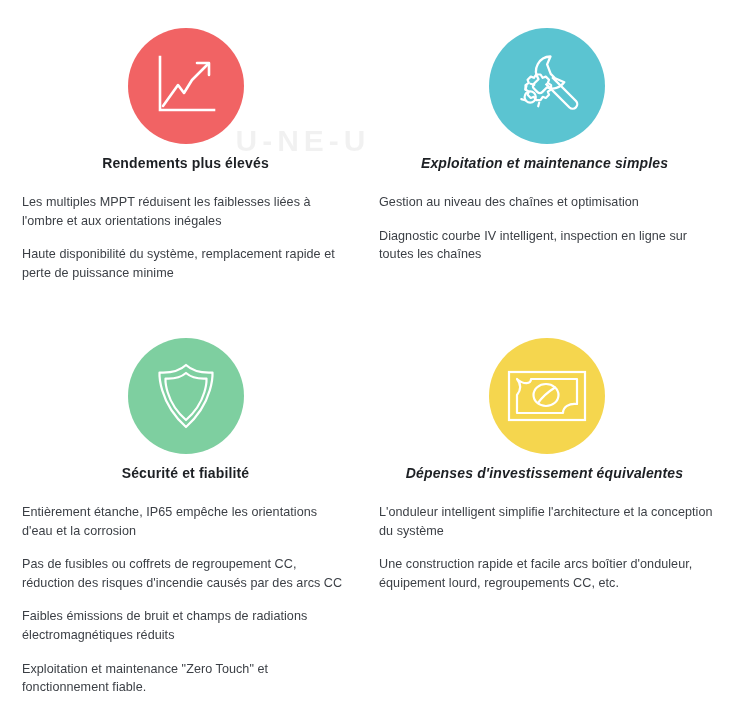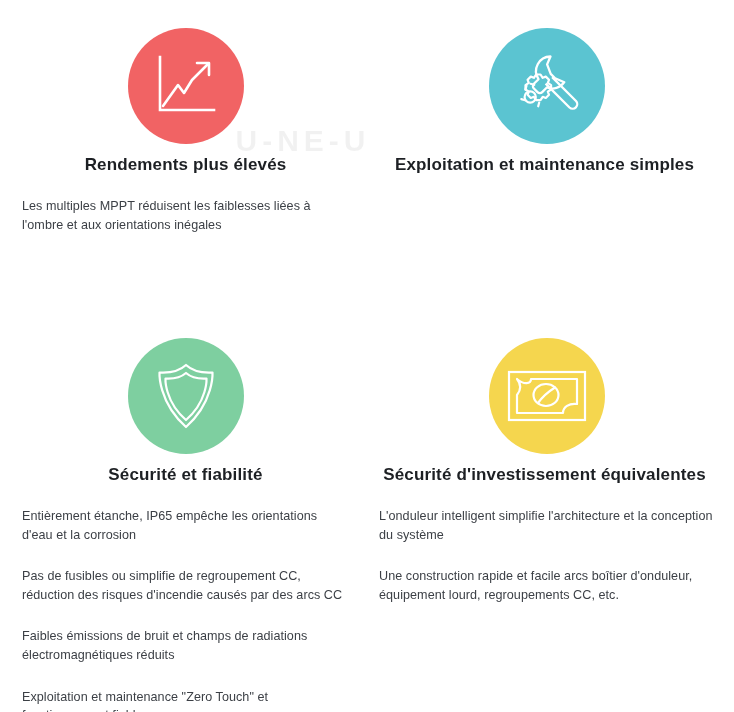--- a/index.html
+++ b/index.html
@@ -54,36 +54,37 @@
     align-items: center;
     justify-content: center;
     position: relative;
   }
   .icon-circle svg {
     display: block;
   }
 
   .card-title {
     text-align: center;
-    font-size: 17px;
+    font-size: 14px;
     font-weight: bold;
     letter-spacing: 0.15px;
     line-height: 1.35;
     color: #1d2024;
     margin: 0 0 20px 0;
     padding: 0 6px;
   }
   .feature-card.col-right .card-title {
     margin-left: -4px;
+    font-style: italic;
   }
 
   .card-body {
     display: flex;
     flex-direction: column;
-    gap: 23px;
+    gap: 15px;
   }
 
   .card-para {
     font-size: 12.6px;
     line-height: 1.48;
     color: #3b3f45;
     margin: 0;
     letter-spacing: 0.05px;
   }
 
@@ -115,72 +116,75 @@
         <svg width="64" height="62" viewBox="0 0 64 62" fill="none">
           <path d="M6 2 L6 55 L60 55" stroke="#ffffff" stroke-width="2.6" stroke-linecap="square" fill="none"></path>
           <path d="M9 51 L24 30 L30 38 L38 25 L54 9" stroke="#ffffff" stroke-width="2.6" stroke-linecap="round" stroke-linejoin="round" fill="none"></path>
           <path d="M43 8 L55 8 L55 20" stroke="#ffffff" stroke-width="2.6" stroke-linecap="round" stroke-linejoin="round" fill="none"></path>
         </svg>
       </div>
     </div>
     <h3 class="card-title">Rendements plus élevés</h3>
     <div class="card-body">
       <p class="card-para">Les multiples MPPT réduisent les faiblesses liées à l'ombre et aux orientations inégales</p>
+      <p class="card-para">Haute disponibilité du système, remplacement rapide et perte de puissance minime</p>
     </div>
   </div>
 
   <div class="feature-card col-right row-1">
     <div class="icon-wrap">
       <div class="icon-circle" style="background:#5BC4D1">
 
         <svg width="70" height="68" viewBox="0 0 70 68" fill="none">
           <path d="M38.5 4.5 a14.6 14.6 0 0 0 -12.0 22.7 l-4.6 4.6 a3.3 3.3 0 0 0 0 4.7 l3.6 3.6 a3.3 3.3 0 0 0 4.7 0 l4.6 -4.6 a14.6 14.6 0 0 0 17.5 -5.3 l-9.2 -3.9 -4.4 -4.4 -3.6 -9.5 z" stroke="#ffffff" stroke-width="2.3" fill="none" stroke-linejoin="round"></path>
           <path d="M33.6 31.6 L57.5 55.5 a4.6 4.6 0 0 0 6.5 -6.5 L40.1 25.1" stroke="#ffffff" stroke-width="2.3" fill="none" stroke-linejoin="round"></path>
           <path d="M18.5 31.8 l3.8 1.0 m-13.0 14.3 l3.9 1.1 m1.3 -14.5 l-1.1 3.9 m13.8 12.9 l-1.0 3.8" stroke="#ffffff" stroke-width="2.2" stroke-linecap="round"></path>
           <path d="M17.0 32.0 l3.3 2.2 -1.2 3.1 3.2 3.2 3.1 -1.2 2.2 3.3 4.4 0 2.2 -3.3 3.1 1.2 3.2 -3.2 -1.2 -3.1 3.3 -2.2 0 -4.4 -3.3 -2.2 1.2 -3.1 -3.2 -3.2 -3.1 1.2 -2.2 -3.3 -4.4 0 -2.2 3.3 -3.1 -1.2 -3.2 3.2 1.2 3.1 -3.3 2.2 z" stroke="#ffffff" stroke-width="2.2" fill="none" stroke-linejoin="round" transform="translate(-3.5,5.5)"></path>
           <circle cx="18.2" cy="45.0" r="5.6" stroke="#ffffff" stroke-width="2.2" fill="none"></circle>
         </svg>
       </div>
     </div>
     <h3 class="card-title">Exploitation et maintenance simples</h3>
     <div class="card-body">
+      <p class="card-para">Gestion au niveau des chaînes et optimisation</p>
+      <p class="card-para">Diagnostic courbe IV intelligent, inspection en ligne sur toutes les chaînes</p>
     </div>
   </div>
 
   <div class="feature-card col-left row-2">
     <div class="icon-wrap">
       <div class="icon-circle" style="background:#7ECFA0">
 
         <svg width="62" height="68" viewBox="0 0 62 68" fill="none">
           <path d="M31 3 C24 9.5 13 11 4.5 10.5 C4.5 10.5 3 40 31 65 C59 40 57.5 10.5 57.5 10.5 C49 11 38 9.5 31 3 Z" stroke="#ffffff" stroke-width="2.2" fill="none" stroke-linejoin="round"></path>
           <path d="M31 11 C25.5 15.8 17 17 10.5 16.6 C10.5 16.6 9.4 39.2 31 58 C52.6 39.2 51.5 16.6 51.5 16.6 C45 17 36.5 15.8 31 11 Z" stroke="#ffffff" stroke-width="2.2" fill="none" stroke-linejoin="round"></path>
         </svg>
       </div>
     </div>
     <h3 class="card-title">Sécurité et fiabilité</h3>
     <div class="card-body">
       <p class="card-para">Entièrement étanche, IP65 empêche les orientations d'eau et la corrosion</p>
-      <p class="card-para">Pas de fusibles ou simplifie de regroupement CC, réduction des risques d'incendie causés par des arcs CC</p>
+      <p class="card-para">Pas de fusibles ou coffrets de regroupement CC, réduction des risques d'incendie causés par des arcs CC</p>
       <p class="card-para">Faibles émissions de bruit et champs de radiations électromagnétiques réduits</p>
       <p class="card-para">Exploitation et maintenance "Zero Touch" et fonctionnement fiable.</p>
     </div>
   </div>
 
   <div class="feature-card col-right row-2">
     <div class="icon-wrap">
       <div class="icon-circle" style="background:#F5D64E">
 
         <svg width="80" height="52" viewBox="0 0 80 52" fill="none">
           <rect x="2" y="2" width="76" height="48" stroke="#ffffff" stroke-width="2.2" fill="none"></rect>
           <path d="M10 9 C14 14 14 20 10 25 L10 43 L56 43 C56 37 62 33 70 34 L70 9 L24 9 C24 14 17 15 10 9 Z" stroke="#ffffff" stroke-width="2.2" fill="none" stroke-linejoin="round"></path>
           <ellipse cx="39" cy="25" rx="12.5" ry="11" stroke="#ffffff" stroke-width="2.2" fill="none"></ellipse>
           <path d="M31 33 C36 26 44 20 48 17.5" stroke="#ffffff" stroke-width="2.2" fill="none" stroke-linecap="round"></path>
         </svg>
       </div>
     </div>
-    <h3 class="card-title">Sécurité d'investissement équivalentes</h3>
+    <h3 class="card-title">Dépenses d'investissement équivalentes</h3>
     <div class="card-body">
       <p class="card-para">L'onduleur intelligent simplifie l'architecture et la conception du système</p>
       <p class="card-para">Une construction rapide et facile arcs boîtier d'onduleur, équipement lourd, regroupements CC, etc.</p>
     </div>
   </div>
 
 </div>
 
 </body></html>

